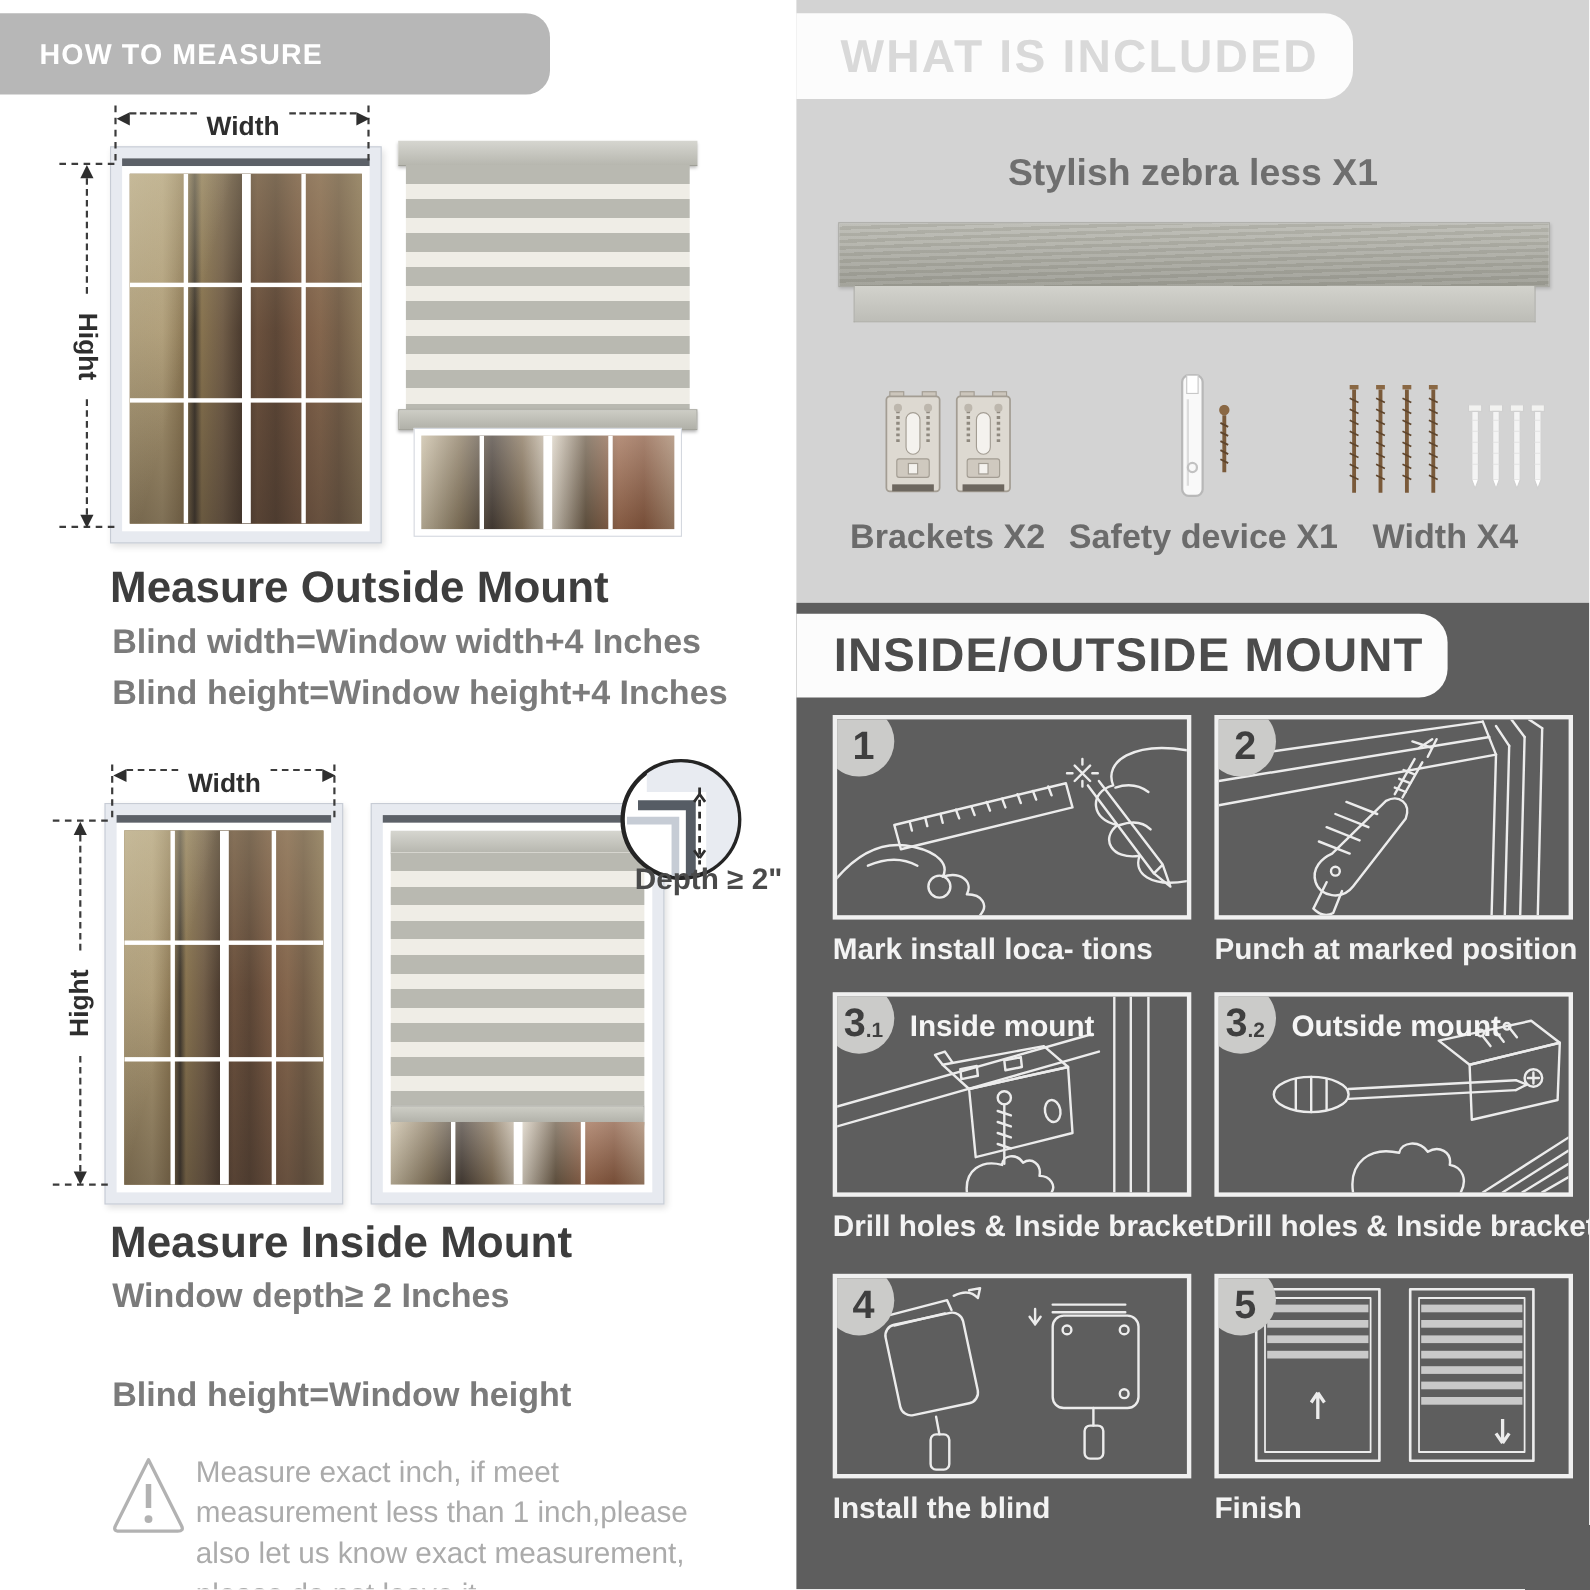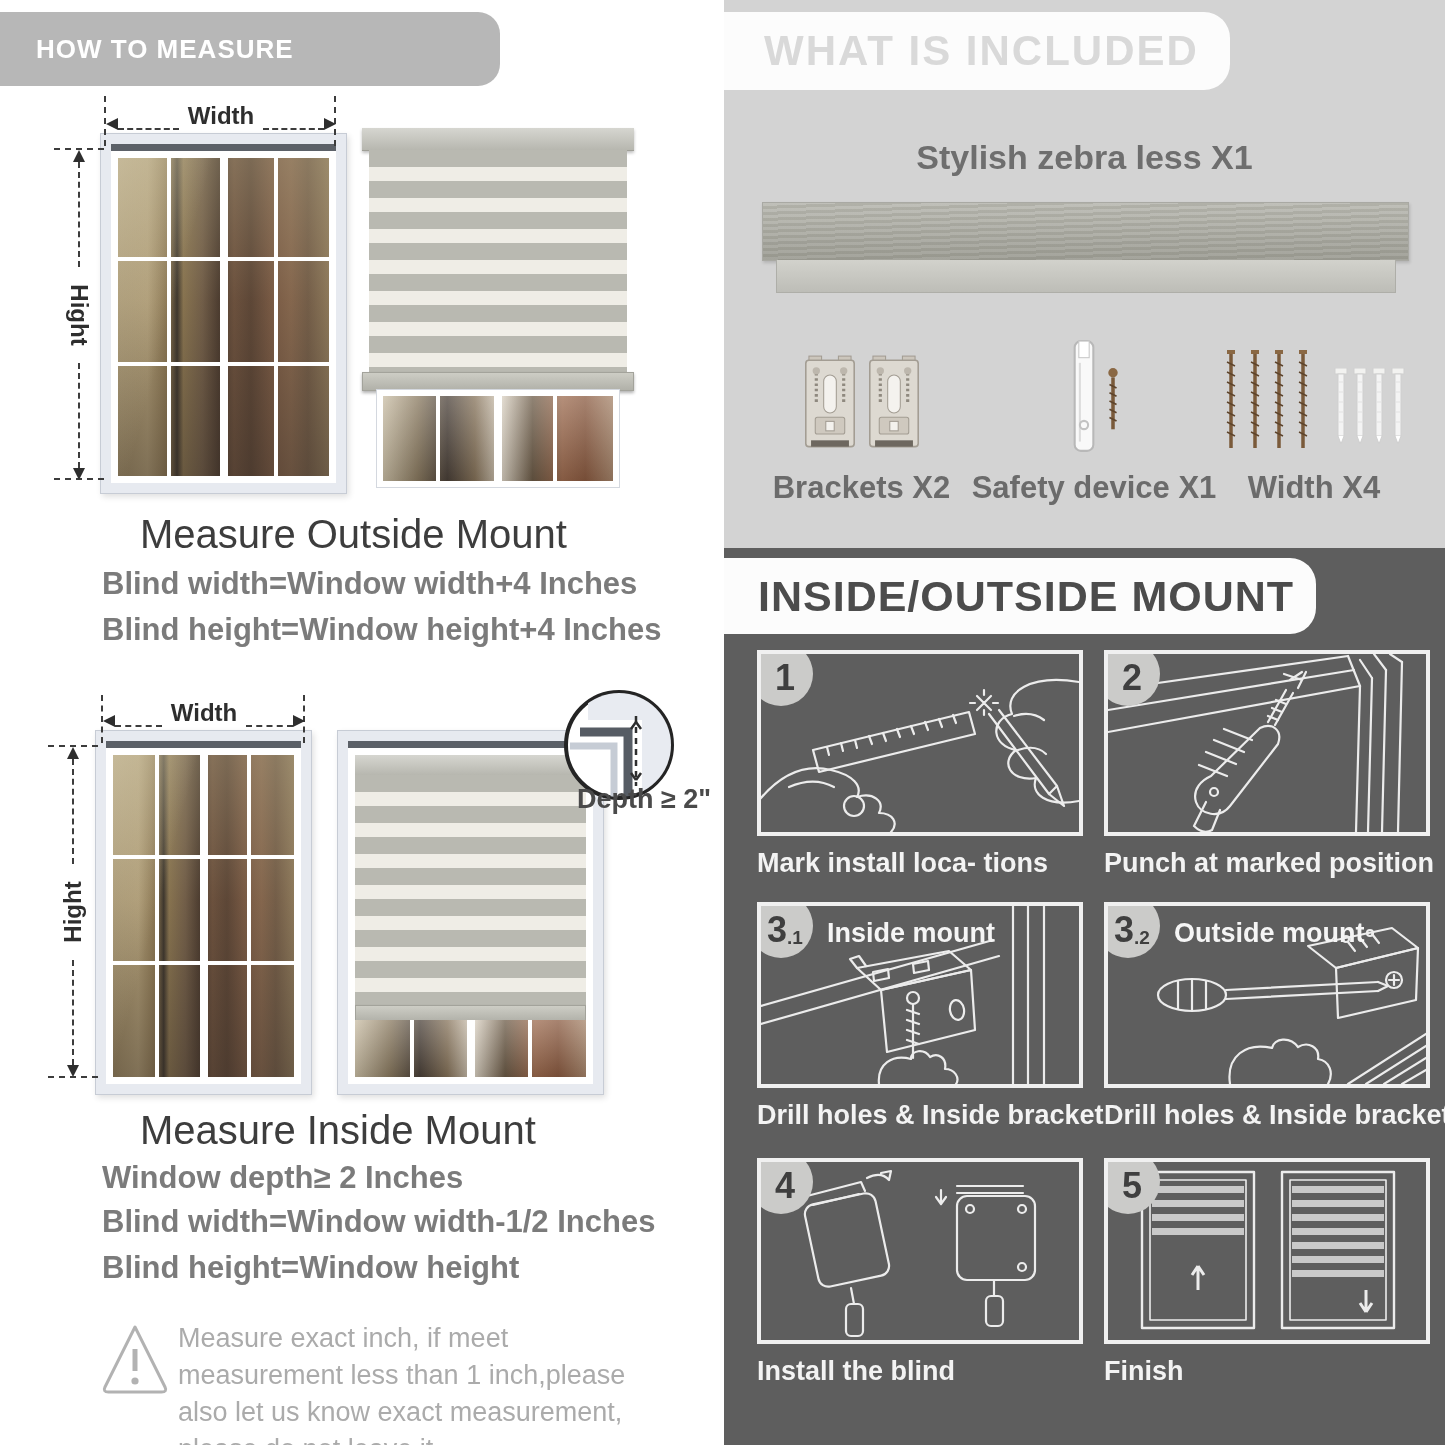--- a/index.html
+++ b/index.html
@@ -5,21 +5,21 @@
   html,body{margin:0;padding:0;background:#fff;}
   .canvas{position:relative;width:1445px;height:1445px;background:#ffffff;overflow:hidden;
           font-family:"Liberation Sans",sans-serif;}
   .abs{position:absolute;}
 
   
   .banner-gray{position:absolute;left:0;top:12px;width:500px;height:74px;background:#b7b7b7;
                border-radius:0 22px 22px 0;display:flex;align-items:center;}
   .banner-gray span{color:#ffffff;font-weight:bold;font-size:26px;letter-spacing:1px;padding-left:36px;}
   .banner-white{position:absolute;background:#fcfcfc;border-radius:0 26px 26px 0;display:flex;align-items:center;}
-  .h1{position:absolute;font-weight:normal;font-size:40px;color:#3d3d3d;white-space:nowrap;margin-left:40px;}
+  .h1{position:absolute;font-weight:bold;font-size:40px;color:#3d3d3d;white-space:nowrap;}
   .sub{position:absolute;font-weight:bold;font-size:31px;color:#7b7b7b;white-space:nowrap;}
 
   
   .window{position:absolute;background:#e7eaf0;border:1px solid #c7ccd5;box-shadow:2px 3px 6px rgba(0,0,0,.12);}
   .win-shadow{position:absolute;left:10px;right:10px;top:10px;height:7px;background:#5c6168;}
   .win-inner{position:absolute;left:10px;right:10px;top:17px;bottom:10px;background:#ffffff;padding:7px;box-sizing:border-box;}
   .photo{position:relative;width:100%;height:100%;overflow:hidden;background-color:#8a7656;
     background-image:
       linear-gradient(105deg, rgba(225,215,185,.55) 0%, rgba(225,215,185,0) 32%),
       linear-gradient(180deg, rgba(170,160,130,.40) 0%, rgba(90,75,58,.12) 45%, rgba(55,45,38,.42) 100%),
@@ -35,21 +35,21 @@
   
   .headrail{position:absolute;left:0;right:0;top:0;height:22px;
             background:linear-gradient(180deg,#d6d6d0,#b7b7af);border-bottom:1px solid #9f9f97;
             box-shadow:0 2px 3px rgba(0,0,0,.25);}
   .stripes{position:absolute;background:repeating-linear-gradient(180deg,
             #b9b9b1 0px,#b9b9b1 17px,#efede6 17px,#efede6 31px);}
   .botrail{position:absolute;left:0;right:0;background:linear-gradient(180deg,#cdcdc5,#b1b1a9);
            border:1px solid #a3a39b;box-shadow:0 2px 3px rgba(0,0,0,.3);}
 
   
-  .harrow{position:absolute;display:flex;align-items:flex-end;}
+  .harrow{position:absolute;display:flex;align-items:flex-start;}
   .varrow{position:absolute;display:flex;flex-direction:column;align-items:center;}
   .dash-h{flex:1;height:0;border-top:2px dashed #3c3c3c;}
   .dash-v{flex:1;width:0;border-left:2px dashed #3c3c3c;}
   .tri-left{width:0;height:0;border-top:6px solid transparent;border-bottom:6px solid transparent;border-right:12px solid #2e2e2e;}
   .tri-right{width:0;height:0;border-top:6px solid transparent;border-bottom:6px solid transparent;border-left:12px solid #2e2e2e;}
   .tri-up{width:0;height:0;border-left:6px solid transparent;border-right:6px solid transparent;border-bottom:12px solid #2e2e2e;}
   .tri-down{width:0;height:0;border-left:6px solid transparent;border-right:6px solid transparent;border-top:12px solid #2e2e2e;}
   .arrow-label{font-size:24px;font-weight:bold;color:#2e2e2e;padding:0 9px;white-space:nowrap;}
   .vlabel{height:96px;width:26px;display:flex;align-items:center;justify-content:center;}
   .vlabel span{white-space:nowrap;font-size:24px;font-weight:bold;color:#2e2e2e;}
@@ -211,21 +211,20 @@
       <path d="M20 46 H68 V112" fill="none" stroke="#565c64" stroke-width="9"></path>
       <path d="M10 60 H54 V112" fill="none" stroke="#c6ccd5" stroke-width="7"></path>
       <path d="M76 30 V100" stroke="#2e2e2e" stroke-width="2.5" stroke-dasharray="6 5"></path>
       <path d="M76 36 l-5 7 M76 36 l5 7 M76 94 l-5 -7 M76 94 l5 -7" stroke="#2e2e2e" stroke-width="2.5" fill="none"></path>
     </g>
   </svg>
   <div class="abs" style="left:577px;top:784px;font-size:27px;font-weight:bold;color:#4a4a4a">Depth ≥ 2"</div>
 
   <div class="h1" style="left:100px;top:1108px">Measure Inside Mount</div>
   <div class="sub" style="left:102px;top:1160px">Window depth≥ 2 Inches</div>
-  <div class="sub" style="left:102px;top:1204px">Blind width=Window width-1/2 Inches</div>
   <div class="sub" style="left:102px;top:1250px">Blind height=Window height</div>
 
   <svg class="abs" style="left:98px;top:1318px" width="74" height="80" viewBox="0 0 74 80">
     <path d="M37 9 L67 69 Q69.5 74 63.5 74 L10.5 74 Q4.5 74 7 69 Z" fill="none" stroke="#b2b2b2" stroke-width="3" stroke-linejoin="round"></path>
     <line x1="37" y1="31" x2="37" y2="53" stroke="#b2b2b2" stroke-width="5"></line>
     <circle cx="37" cy="63" r="3.6" fill="#b2b2b2"></circle>
   </svg>
   <div class="warn-text" style="left:178px;top:1320px;width:470px">Measure exact inch, if meet measurement less than 1 inch,please also let us know exact measurement, please do not leave it</div>
 
   <div class="right-top">

